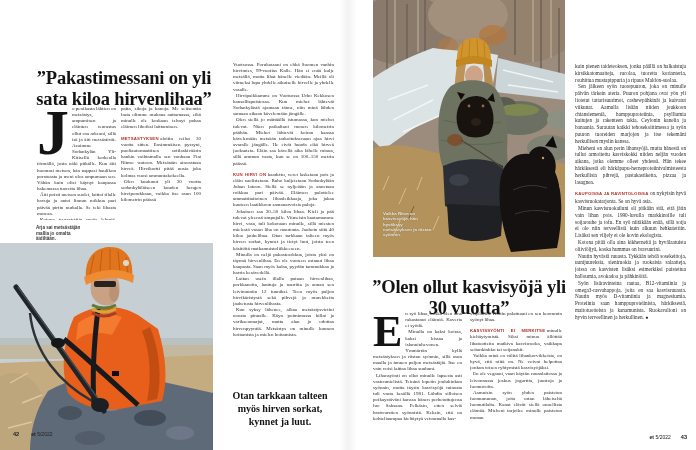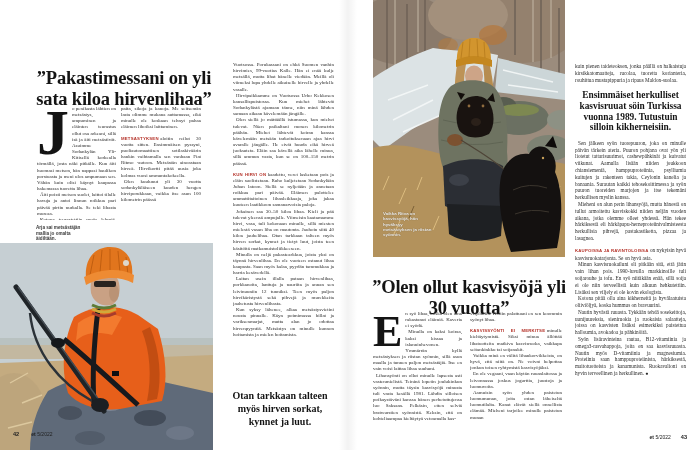--- a/index.html
+++ b/index.html
@@ -213,21 +213,20 @@
   <div class="col c-r2">
     <p>visyöntiin. Kotiin palattuani en sen koommin syönyt lihaa.</p>
     <p class="sec"><span class="lead">KASVISSYÖNTI EI MERKITSE</span><span>minulle kieltäytymistä. Siksi minua ällöttää lihatuotteita matkiva kasvisruoka, vaikkapa seitankinkku tai soijanakit.</span></p>
     <p class="ind">Vaikka minä en välitä lihankorvikkeista, on hyvä, että niitä on. Ne voivat helpottaa jonkun toisen ryhtymistä kasvisyöjäksi.</p>
     <p class="ind">En ole vegaani, vaan käytän ruuanlaitossa ja leivonnassa joskus jogurttia, juustoja ja luomuvoita.</p>
     <p class="ind">Aamuisin syön yhden paistetun luomumunan, joita ostan läheiseltä luomutilalta. Kanat elävät siellä onnellista elämää. Mieheni tarjoilee minulle paistetun munan</p>
   </div>
 
   <div class="col c-side">
     <p>kuin pienen taideteoksen, jonka päällä on halkaistuja kirsikkatomaatteja, rucolaa, tuoretta korianteria, rouhittua mustapippuria ja ripaus Maldon-suolaa.</p>
-    <div class="pullquote pq-side">Ensimmäiset herkulliset kasvisruuat söin Turkissa vuonna 1989. Tutustuin silloin kikherneisiin.</div>
     <p class="ind">Sen jälkeen syön tuorepuuron, joka on minulle päivän tärkein ateria. Puuron pohjana ovat yön yli liotetut tattarisuurimot, cashewpähkinät ja kuivatut viikunat. Aamulla lisään niiden joukkoon chiansiemeniä, hamppuproteiinia, psylliumia kuitujen ja rakenteen takia, Ceylonin kanelia ja banaania. Surautan kaikki tehosekoittimessa ja syön puuron tuoreiden marjojen ja itse tekemäni herkullisen myslin kanssa.</p>
     <p class="ind">Mieheni on alun perin lihansyöjä, mutta hänestä on tullut armoitettu kasviskokki niiden neljän vuoden aikana, jotka olemme olleet yhdessä. Hän tekee härkiksestä eli härkäpapu-herneproteiinivalmisteesta herkullisia pihvejä, pastakastiketta, pizzaa ja lasagnea.</p>
     <p class="sec"><span class="lead">KAUPOISSA JA RAVINTOLOISSA</span><span>on nykyisin hyvä kasvisruokatarjonta. Se on hyvä asia.</span></p>
     <p class="ind">Minun kasvisruokailuni oli pitkään sitä, että jätin vain lihan pois. 1990-luvulla markkinoille tuli soijarouhe ja tofu. En syö niitäkään enää, sillä soija ei ole niin terveellistä kuin alkuun hehkutettiin. Lisäksi sen viljely ei ole kovin ekologista.</p>
     <p class="ind">Kotona pitää olla aina kikherneitä ja hyvälaatuista oliiviöljyä, koska hummus on bravuurini.</p>
     <p class="ind">Nautin hyvästä ruuasta. Tykkään tehdä sosekeittoja, uunijuureksia, sieniruokia ja ruokaisia salaatteja, joissa on kasvisten lisäksi esimerkiksi paistettua halloumia, avokadoa ja pähkinöitä.</p>
     <p class="ind">Syön lisäravinteina rautaa, B12-vitamiinia ja omega3-rasvahappoja, joita en saa kasvisruuasta. Nautin myös D-vitamiinia ja magnesiumia. Proteiinia saan hamppuproteiinista, härkiksestä, maitotuotteista ja kanamunista. Ruokavalioni on hyvin terveellinen ja herkullinen. ●</p>
   </div>
 
   <div class="footer f-right">

